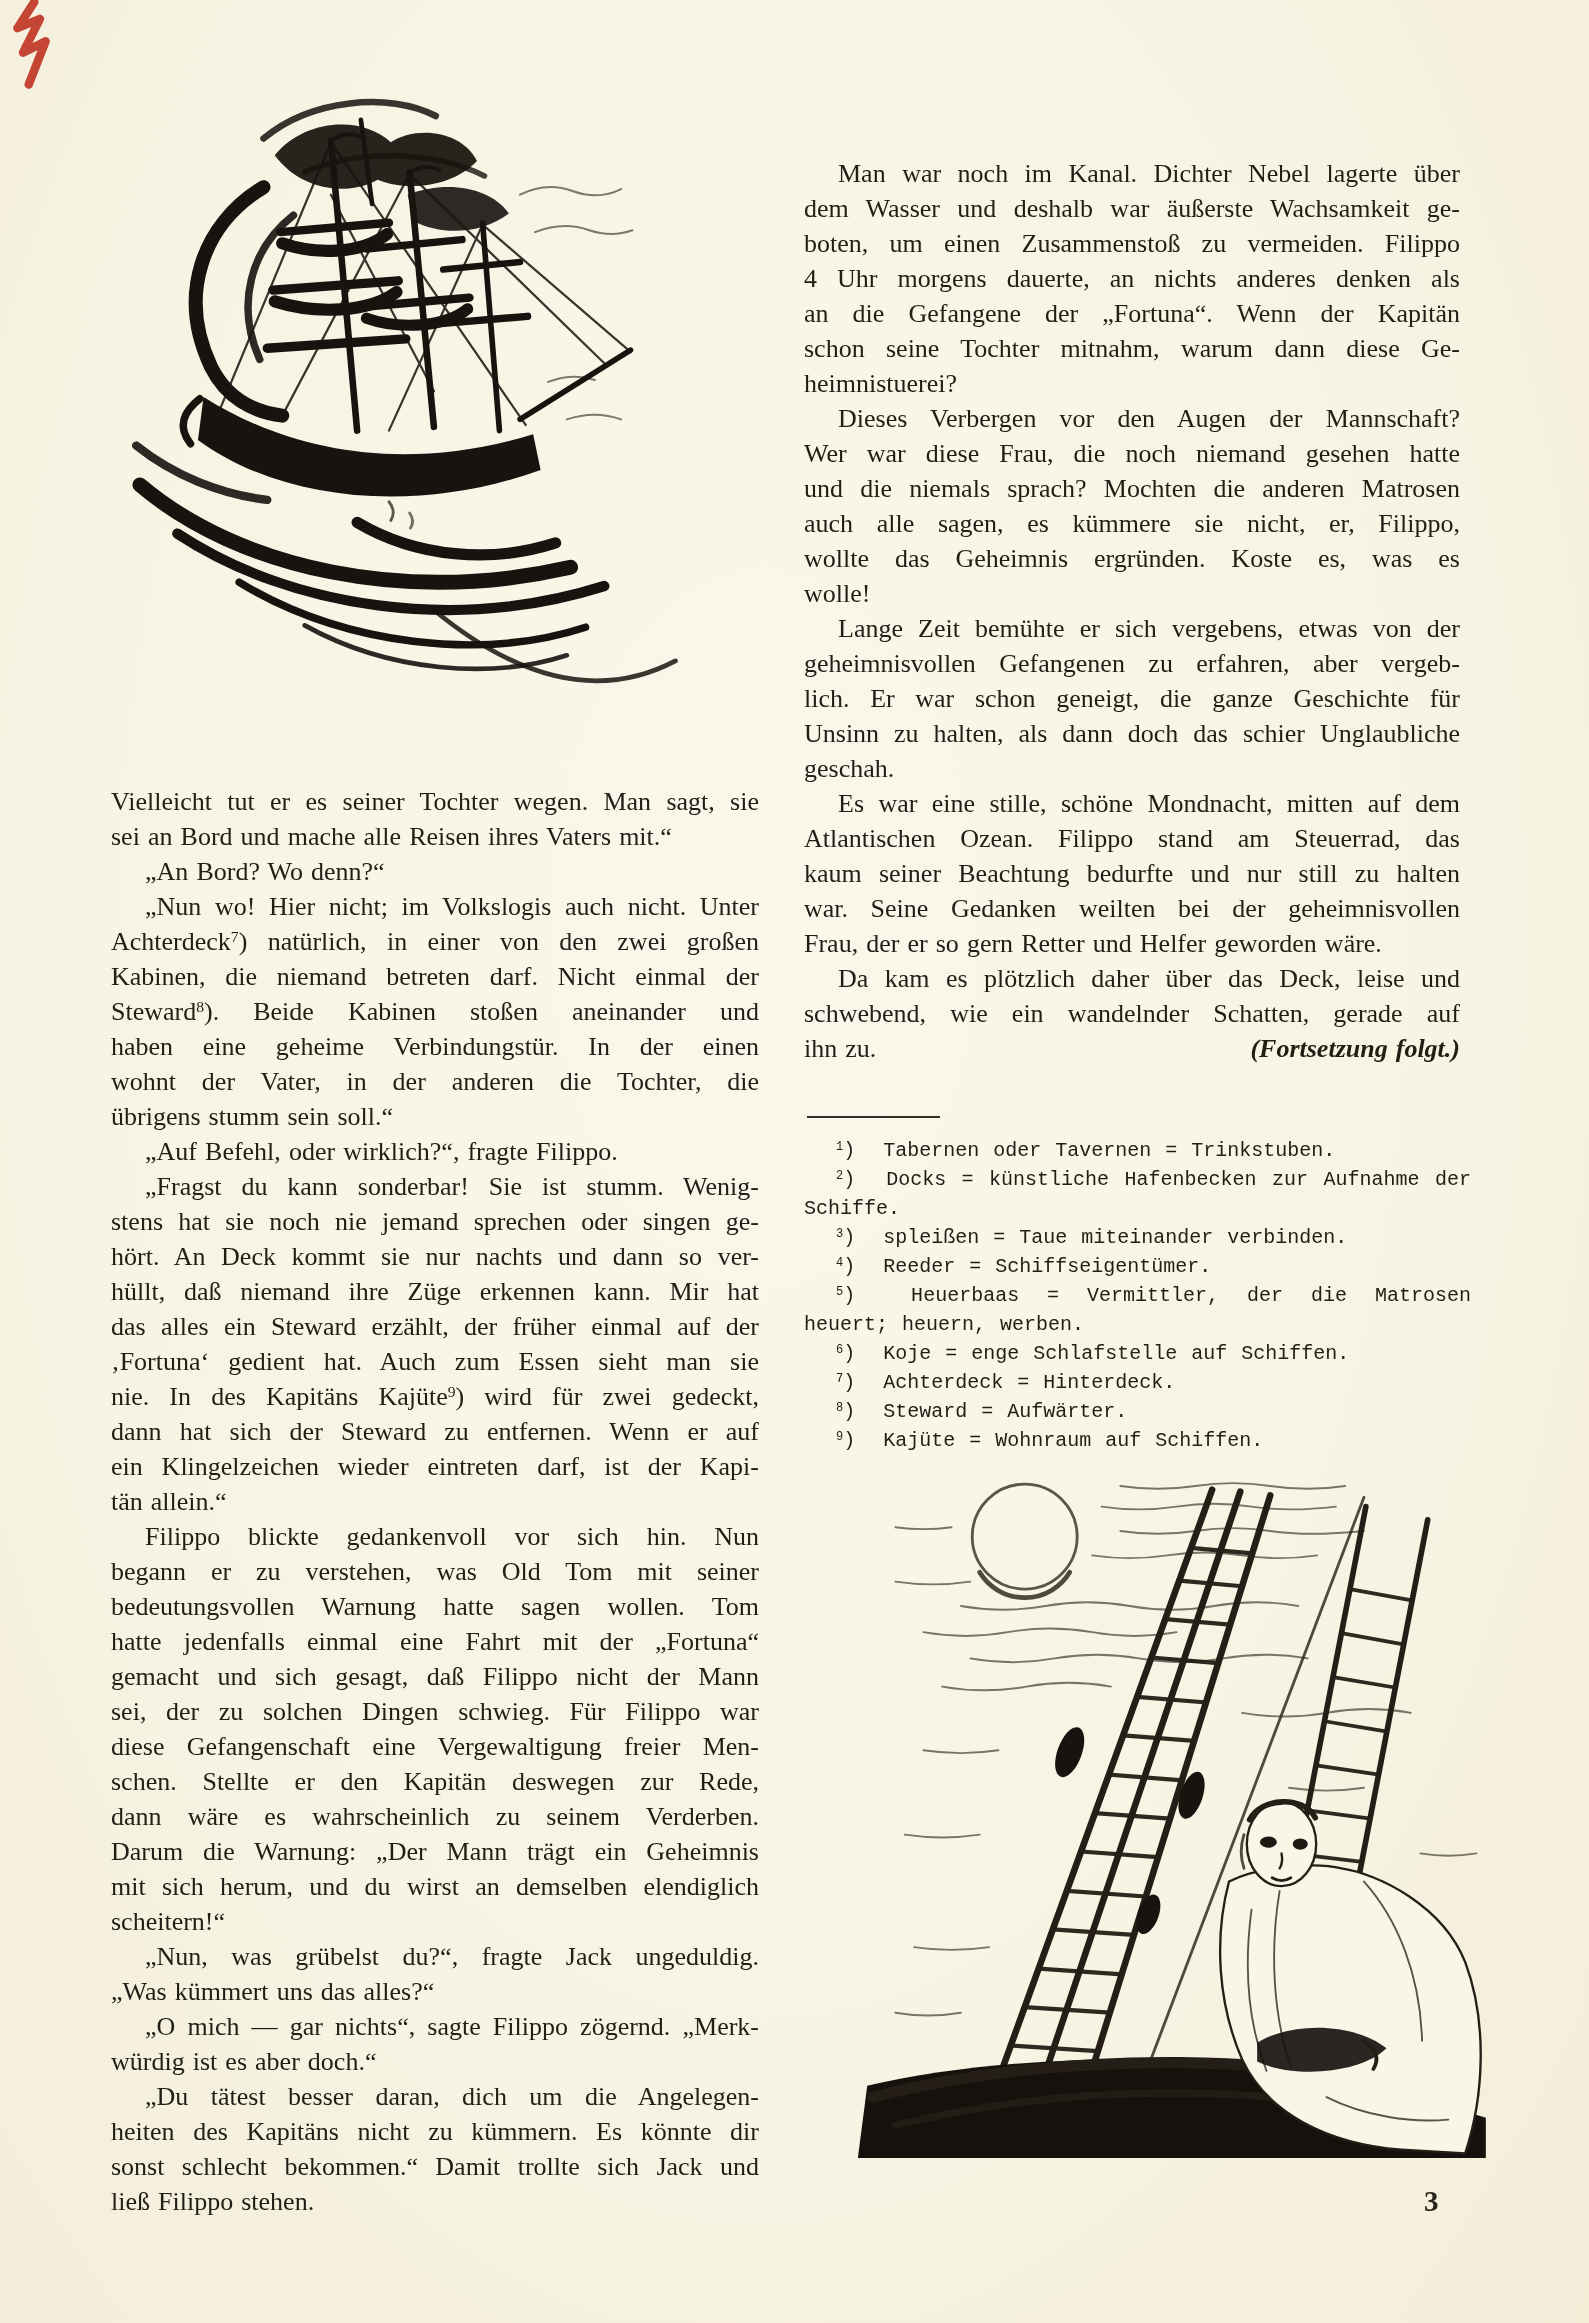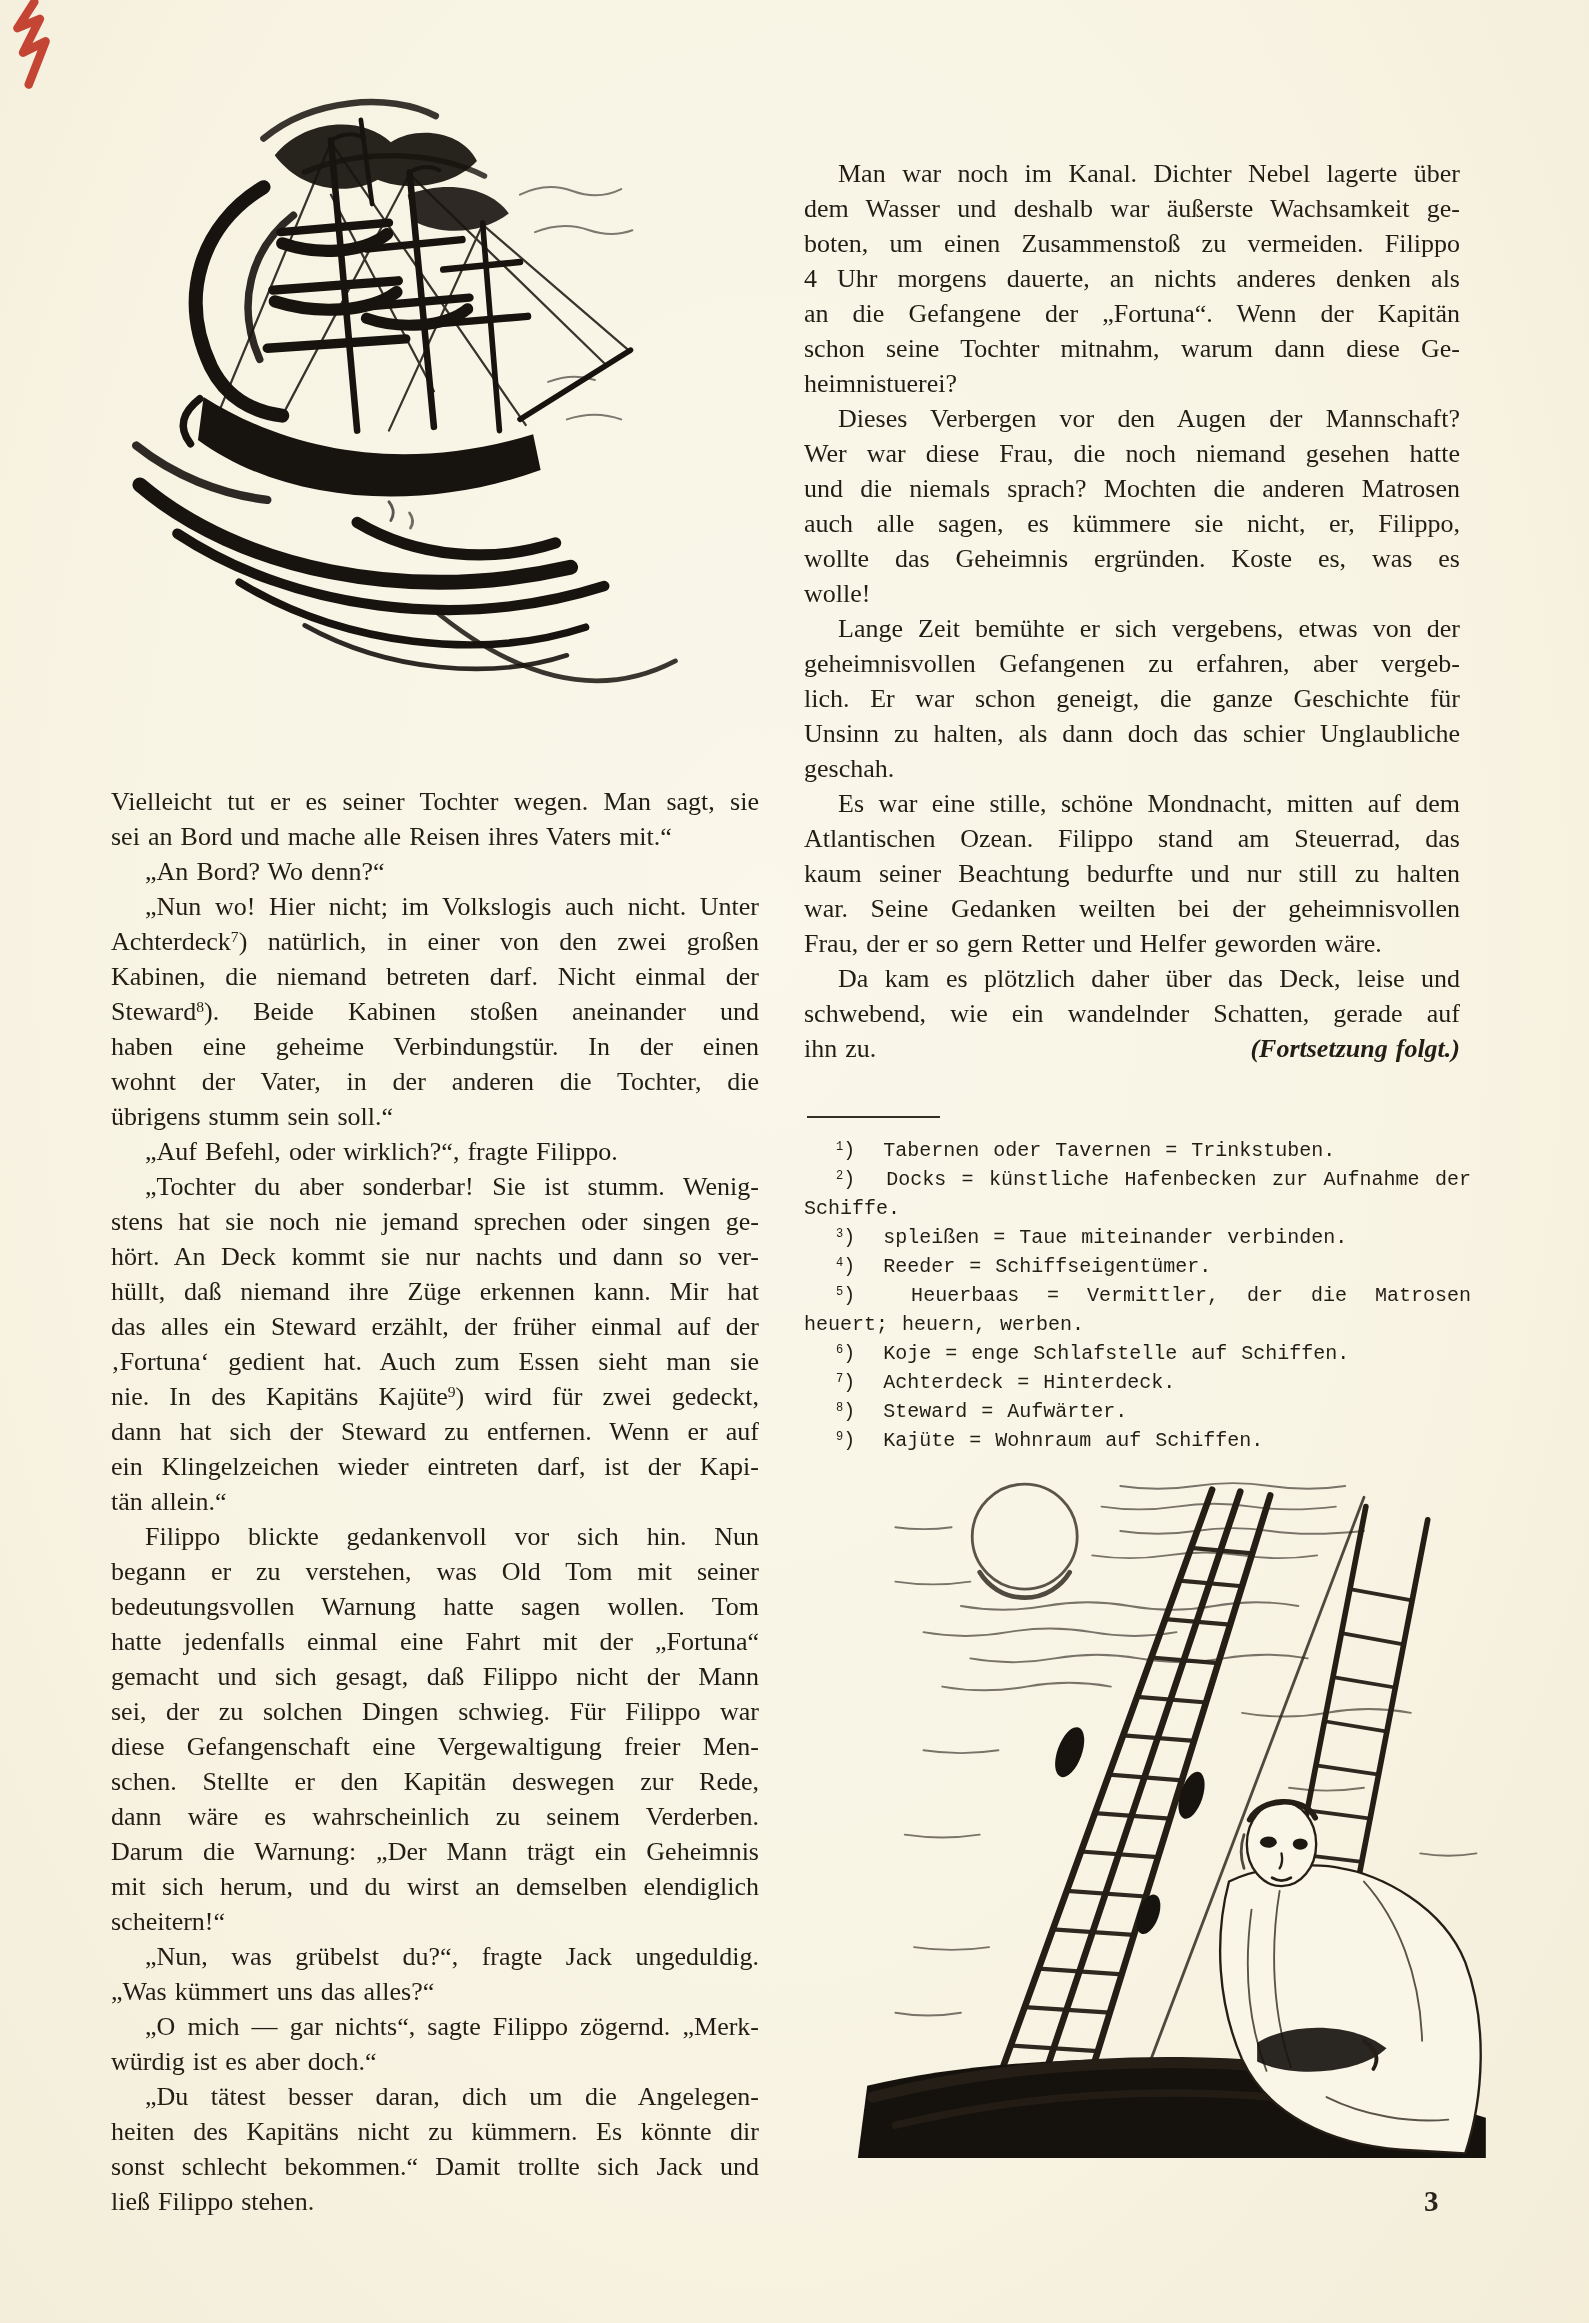--- a/index.html
+++ b/index.html
@@ -114,21 +114,21 @@
         <div class="line">Kabinen, die niemand betreten darf. Nicht einmal der</div>
         <div class="line">Steward<sup>8</sup>). Beide Kabinen stoßen aneinander und</div>
         <div class="line">haben eine geheime Verbindungstür. In der einen</div>
         <div class="line">wohnt der Vater, in der anderen die Tochter, die</div>
         <div class="line end">übrigens stumm sein soll.“</div>
       </div>
       <div class="para">
         <div class="line end ind">„Auf Befehl, oder wirklich?“, fragte Filippo.</div>
       </div>
       <div class="para">
-        <div class="line ind">„Tochter du aber sonderbar! Sie ist stumm. Wenig-</div>
+        <div class="line ind">„Fragst du kann sonderbar! Sie ist stumm. Wenig-</div>
         <div class="line">stens hat sie noch nie jemand sprechen oder singen ge-</div>
         <div class="line">hört. An Deck kommt sie nur nachts und dann so ver-</div>
         <div class="line">hüllt, daß niemand ihre Züge erkennen kann. Mir hat</div>
         <div class="line">das alles ein Steward erzählt, der früher einmal auf der</div>
         <div class="line">‚Fortuna‘ gedient hat. Auch zum Essen sieht man sie</div>
         <div class="line">nie. In des Kapitäns Kajüte<sup>9</sup>) wird für zwei gedeckt,</div>
         <div class="line">dann hat sich der Steward zu entfernen. Wenn er auf</div>
         <div class="line">ein Klingelzeichen wieder eintreten darf, ist der Kapi-</div>
         <div class="line end">tän allein.“</div>
       </div>

